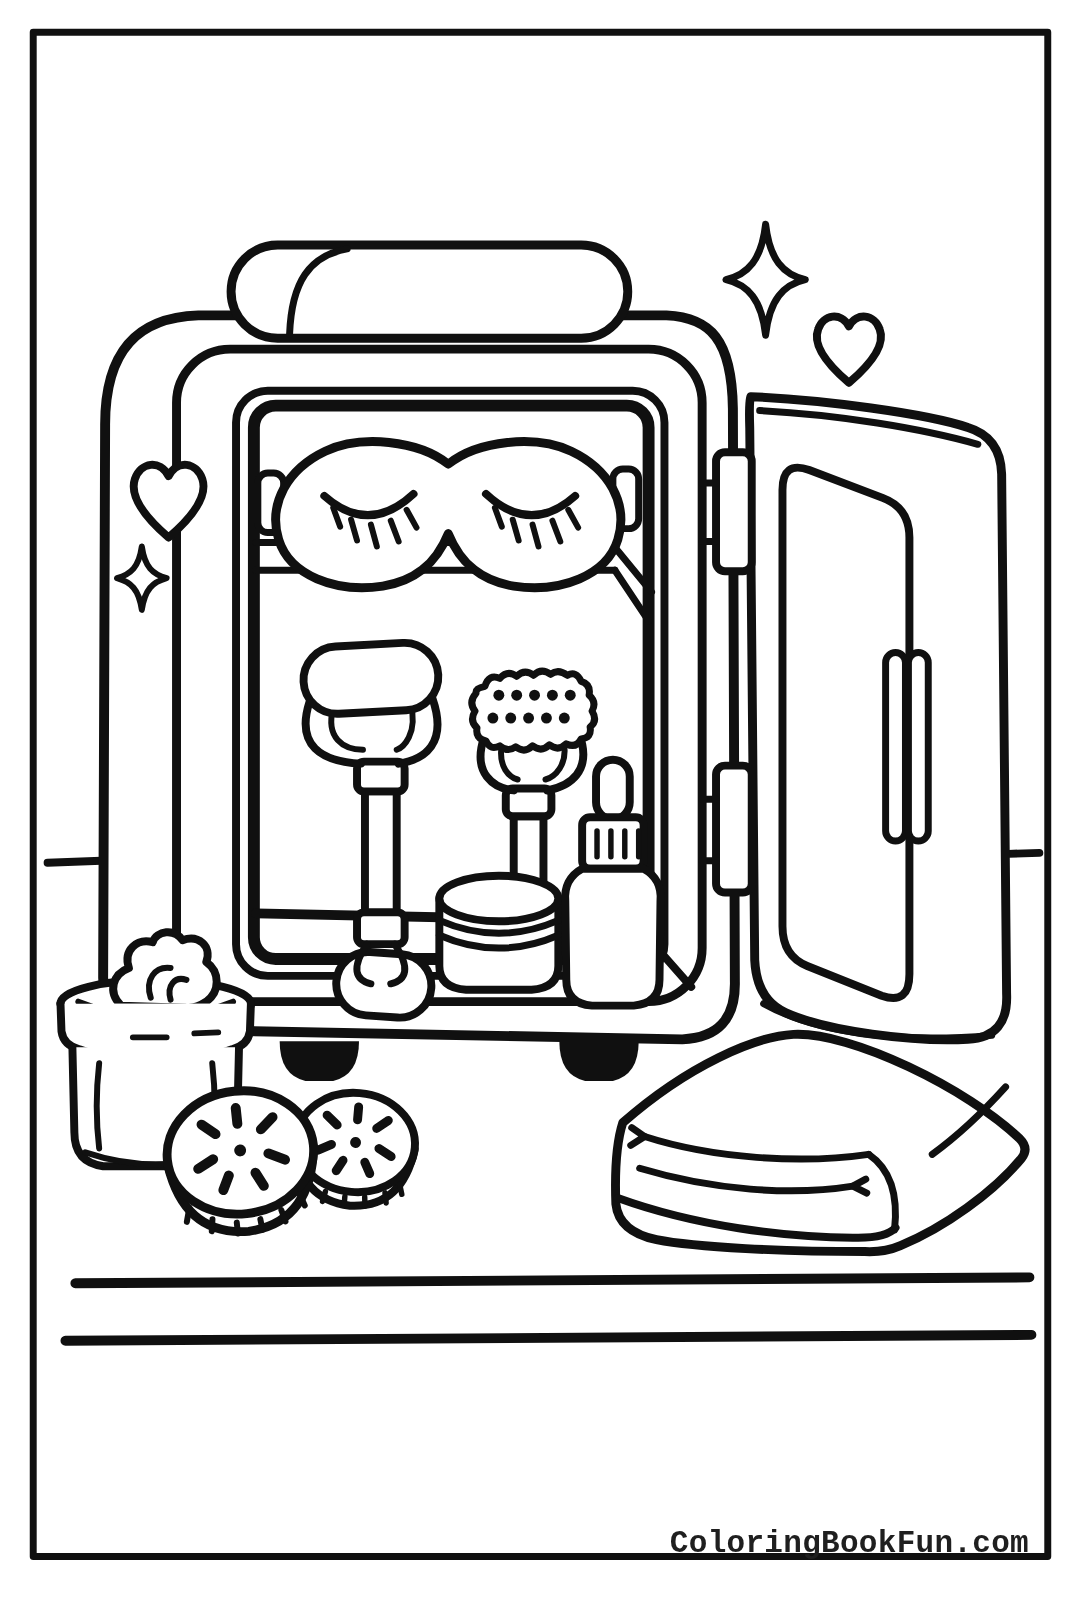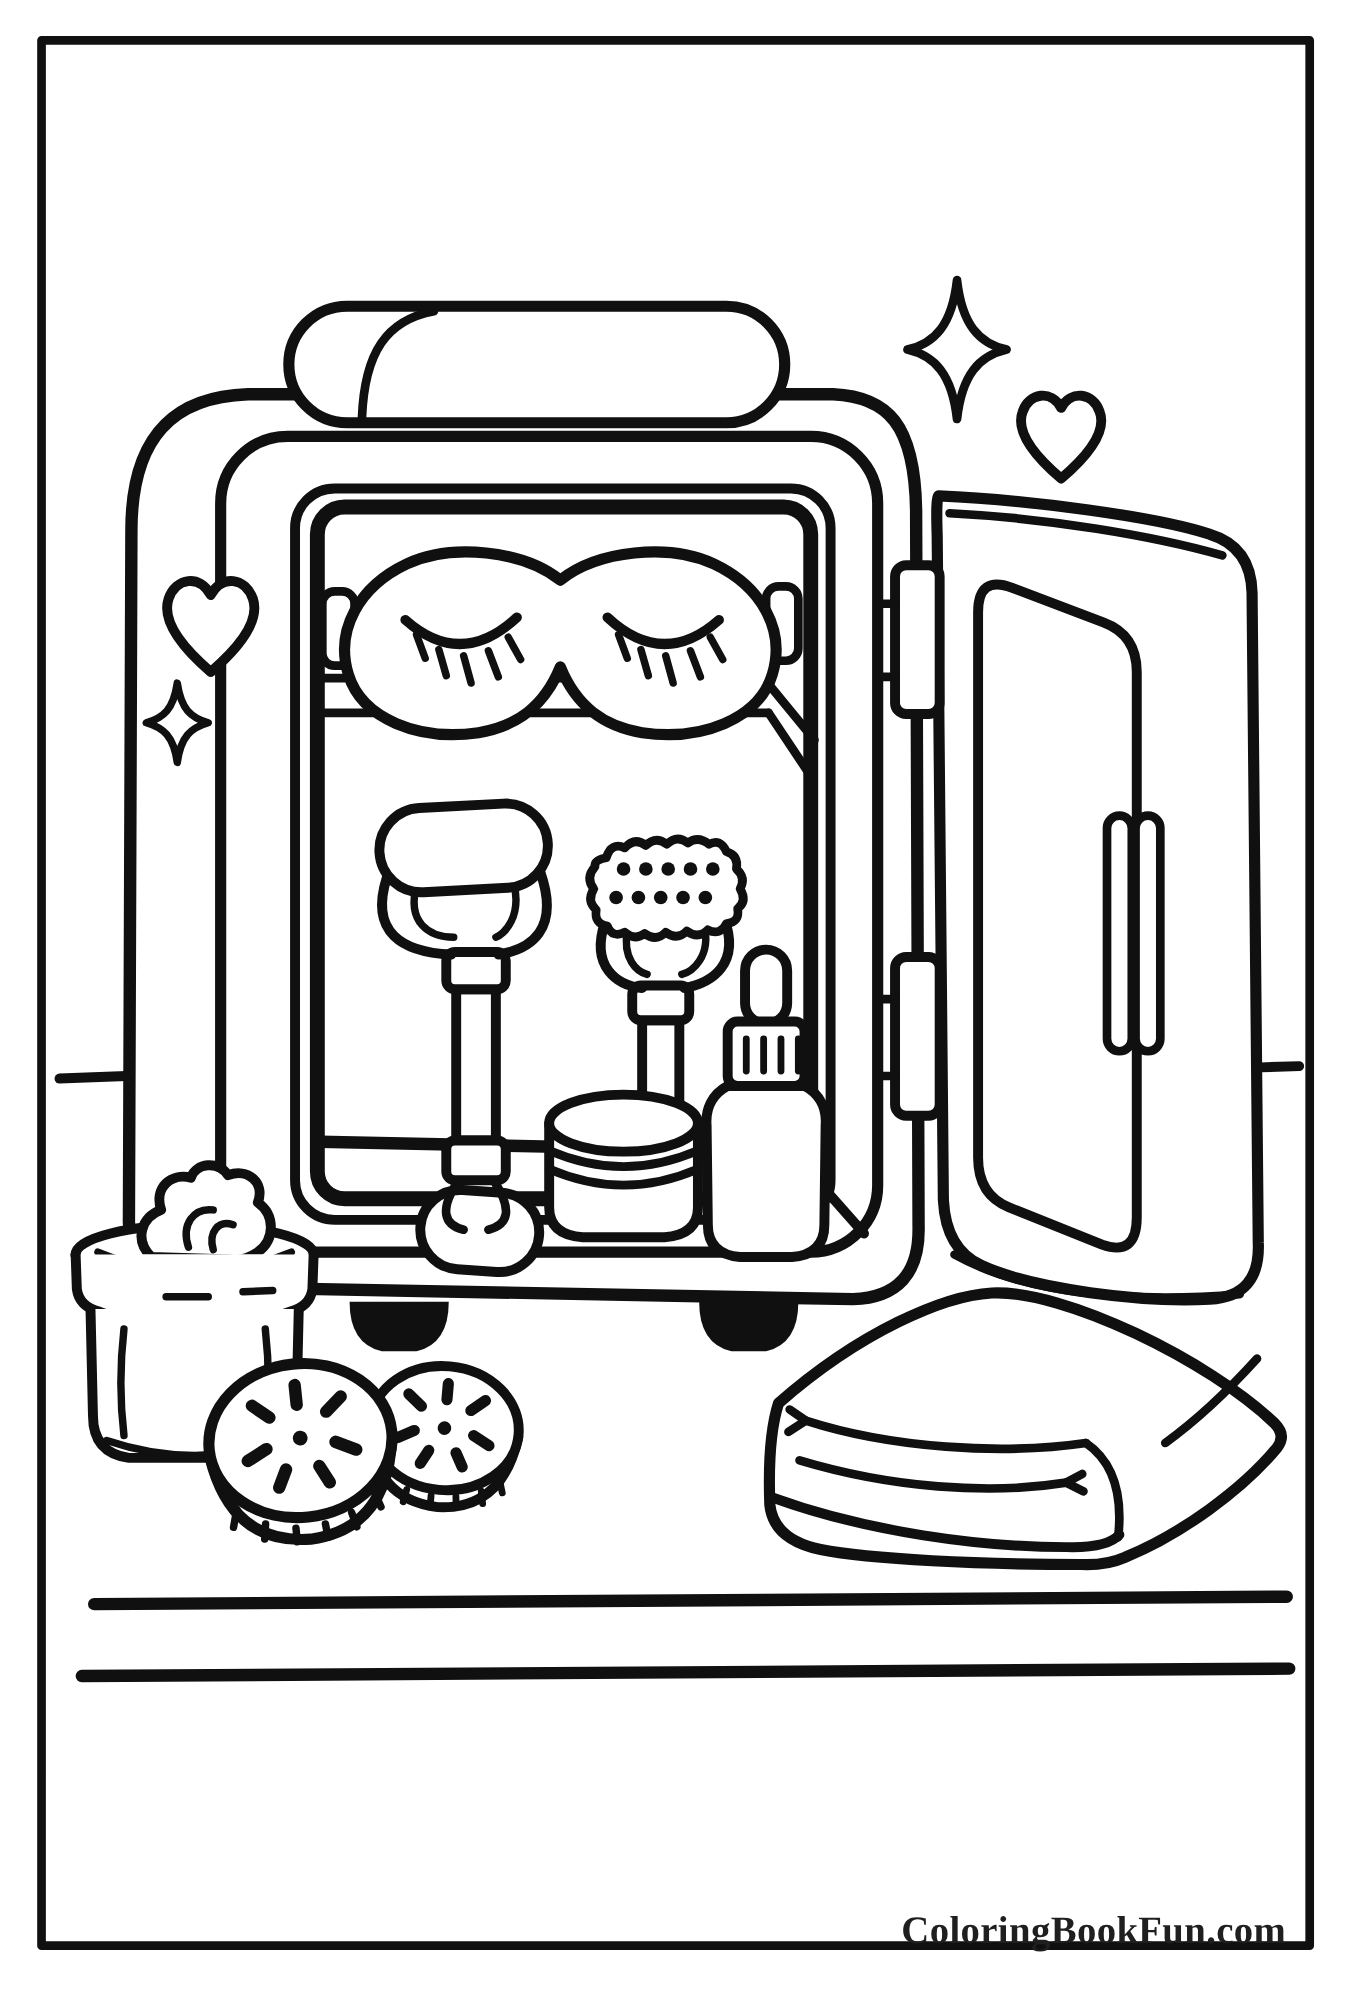--- a/index.html
+++ b/index.html
@@ -6,21 +6,21 @@
     --ink:#101010;
     --paper:#ffffff;
     --watermark:#1f1f1f;
   }
   *{margin:0;padding:0;box-sizing:border-box;}
   html,body{background:#fff;}
   .page{
     position:relative;
     width:1081px;height:1602px;
     background:var(--paper);
-    font-family:Liberation Serif, serif;
+    font-family:Liberation Mono, monospace;
     overflow:hidden;
   }
   .art{position:absolute;inset:0;}
   .s{fill:none;stroke:var(--ink);stroke-width:8;stroke-linecap:round;stroke-linejoin:round;}
   .w{fill:var(--paper);stroke:var(--ink);stroke-width:8;stroke-linecap:round;stroke-linejoin:round;}
   .wf{fill:var(--paper);stroke:none;}
   .fillink{fill:var(--ink);stroke:none;}
   .t10{stroke-width:10;} .t9{stroke-width:9;} .t7{stroke-width:7;} .t6{stroke-width:6;} .t5{stroke-width:5.5;}
   .dash{stroke-dasharray:24 17;stroke-width:5.5;fill:none;}
   .watermark{

